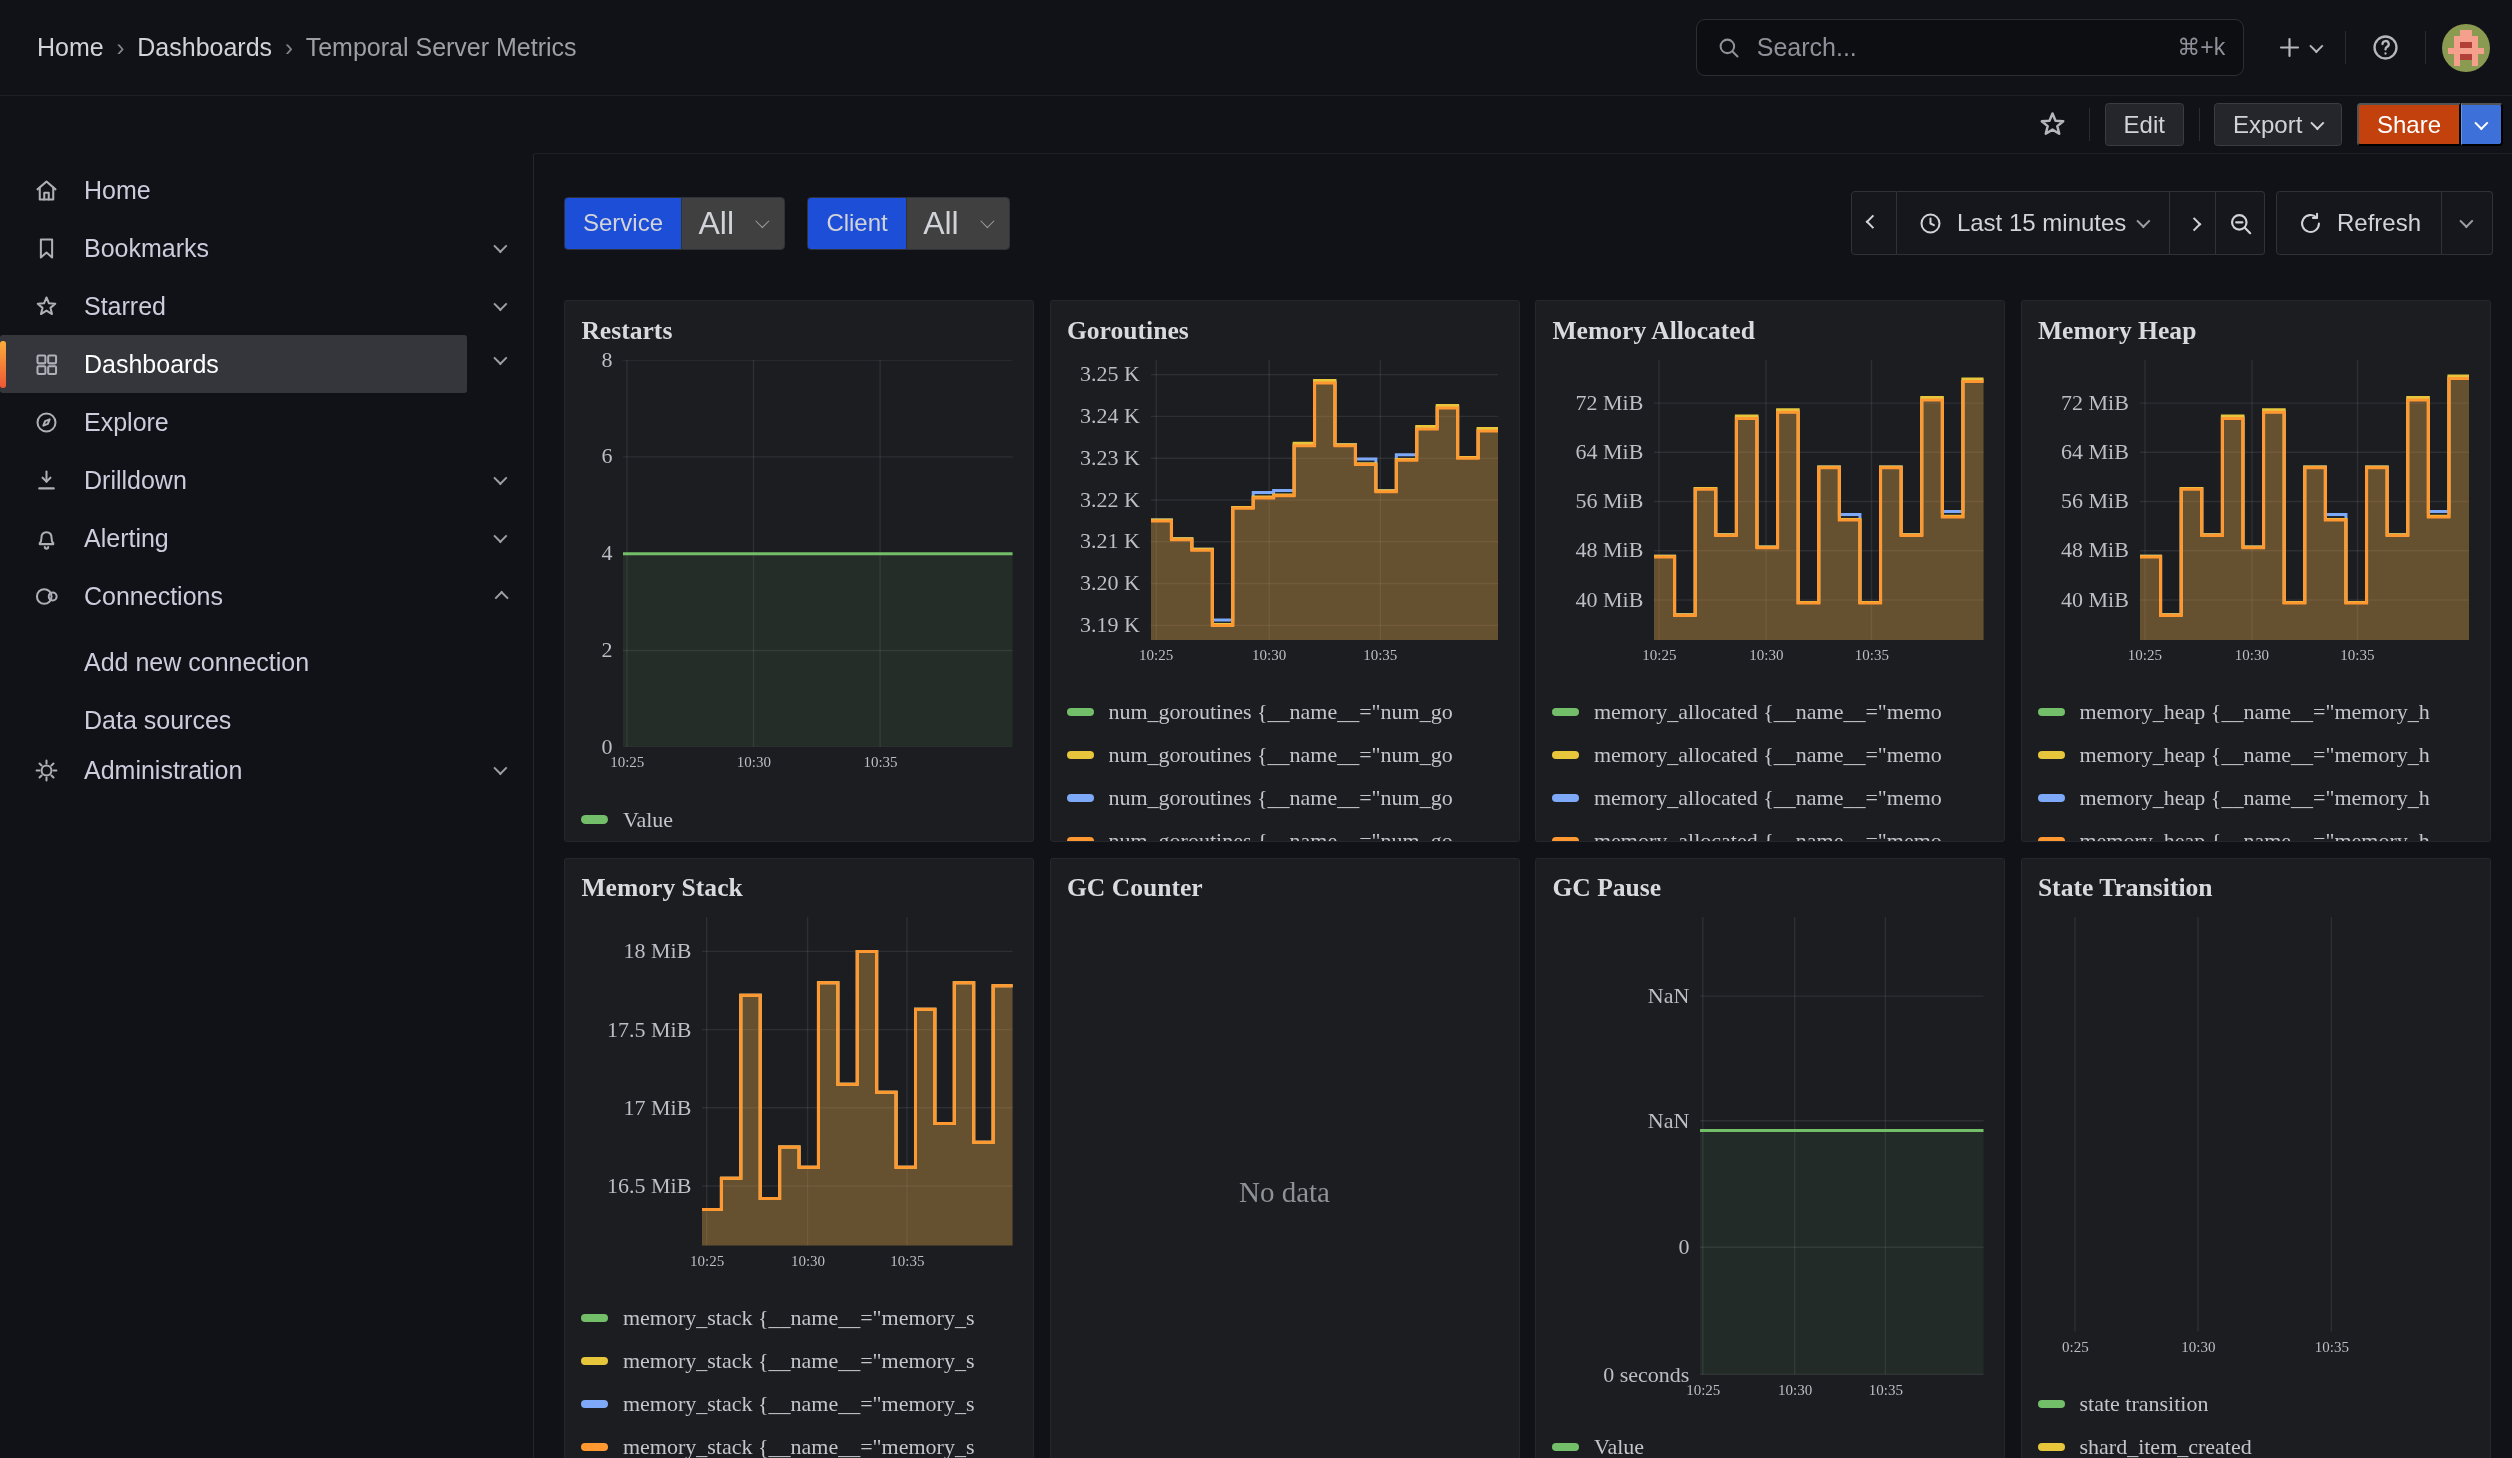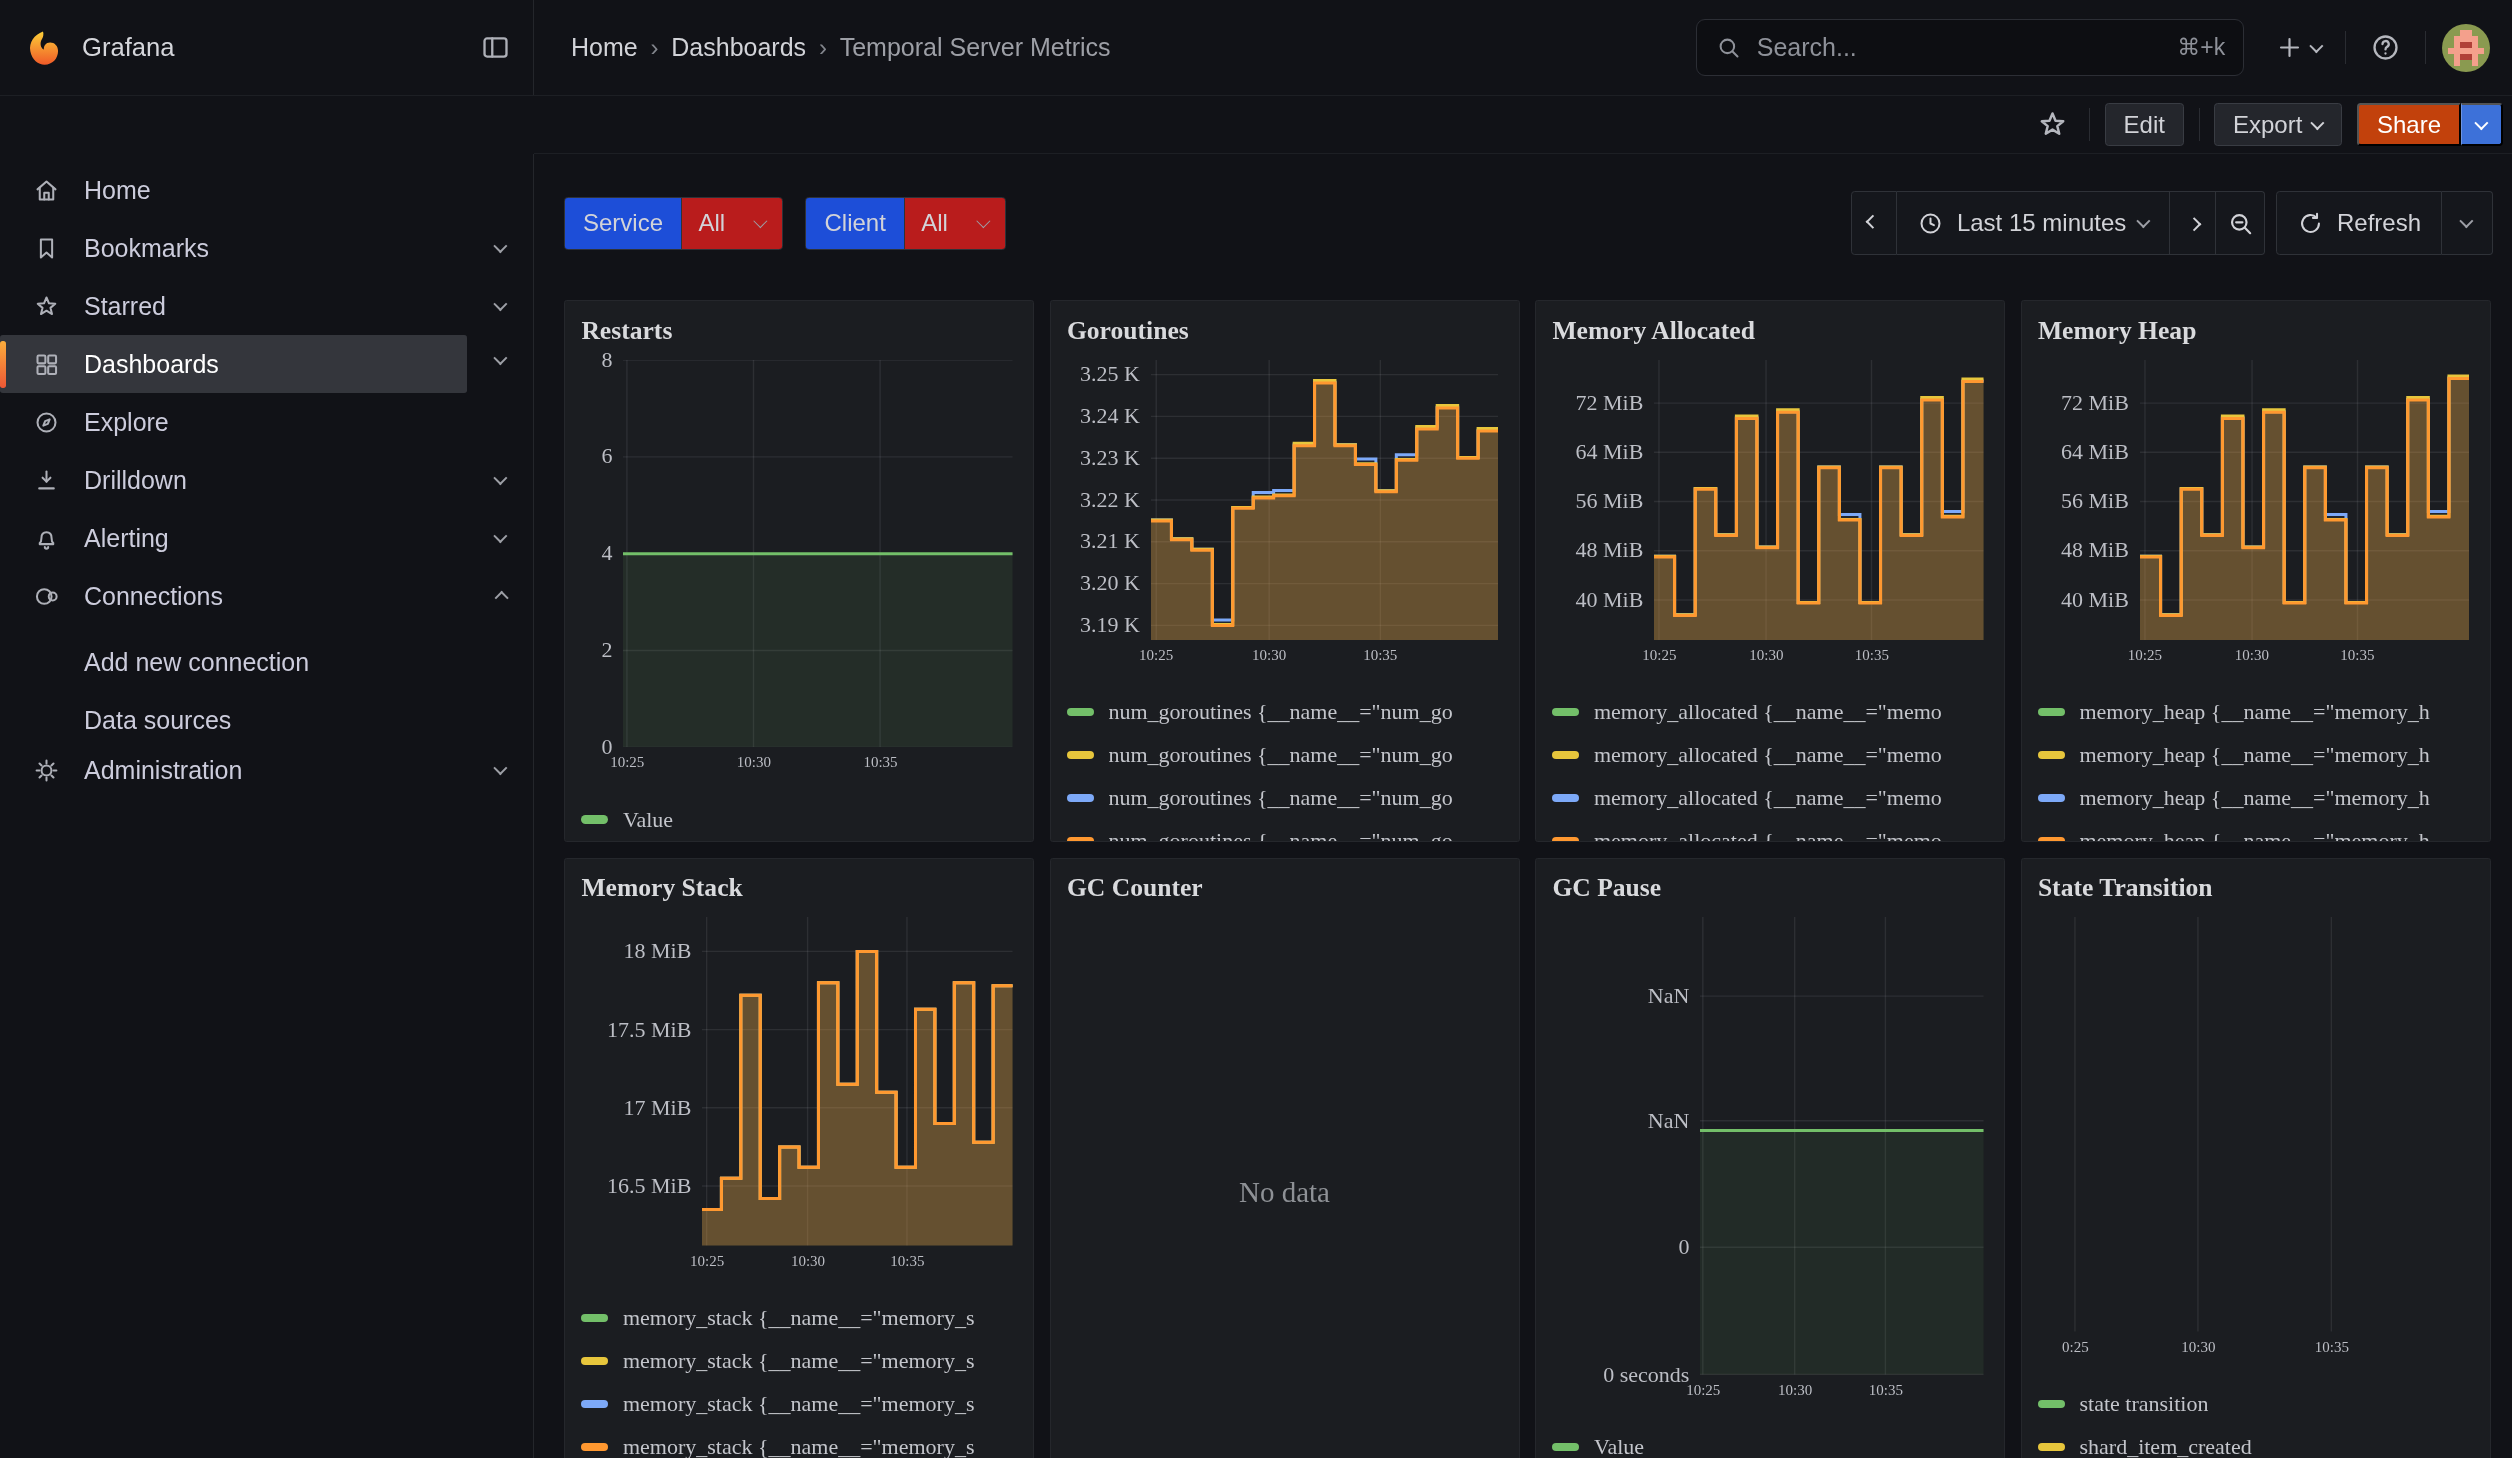--- a/index.html
+++ b/index.html
@@ -54,22 +54,22 @@
   .nav-item.active .nlabel { color:#ffffff; }
   .nav-item.active::before { content:""; position:absolute; left:0; top:5.5px; bottom:5.5px; width:5.5px;
     border-radius:2.7px; background:linear-gradient(180deg,#fbad3c,#ed5735); }
   .nav-item.sub { padding-left:84px; }
   .nav-item.sub .nlabel { margin-left:0;margin-top:16px; }
 
   .content { flex:1; padding:37px 19px 0 30px; overflow:hidden; }
   .filter-row { display:flex; align-items:center; margin-bottom:45px; }
   .var-group { display:flex; height:53px; border:0.9px solid #2f3238; border-radius:3.7px; overflow:hidden; margin-right:22px; }
   .var-label { background:#1d4ed8; display:flex; align-items:center; padding:0 18px; font-size:24px; color:#d2d3d8; }
-  .var-value { background:#b91c1c; display:flex; align-items:center; gap:31px; padding:0 16.4px;
-    border-left:0.9px solid #2f3238; font-size:24px; font-weight:500; color:#d2d3d8; cursor:pointer; }
+  .var-value { background:#404040; display:flex; align-items:center; gap:24px; padding:0 16.4px;
+    border-left:0.9px solid #2f3238; font-size:32px; font-weight:500; color:#d2d3d8; cursor:pointer; }
   .var-value .caret { border-width:1.8px; color:#9d9fa6; }
   .time-controls { margin-left:auto; display:flex; align-items:center; }
   .tc-btn { height:64px; background:#15171c; border:0.9px solid #2f3238; display:flex; align-items:center;
     justify-content:center; color:#d2d3d8; cursor:pointer; font-size:24px; font-weight:500; gap:12.8px; }
   .tc-btn.sq { width:46px; }
   .tc-btn.first { border-radius:3.7px 0 0 3.7px; }
   .tc-btn.mid { border-left:none; padding:0 20px; }
   .tc-btn.nol { border-left:none; }
   .tc-btn.lastgrp { border-left:none; border-radius:0 3.7px 3.7px 0; width:51px; }
   .tc-gap { width:11px; }
@@ -89,38 +89,20 @@
   .legend { flex:0 0 auto; margin-top:9px; }
   .lrow { height:43px; display:flex; align-items:center; cursor:pointer; overflow:hidden; }
   .swatch { width:27px; height:8.2px; border-radius:4.6px; flex:0 0 27px; margin-right:14.6px; }
   .ltext { font-size:22px; color:#c3c5cb; white-space:nowrap; overflow:hidden; }
   .nodata { flex:1; display:flex; align-items:center; justify-content:center; font-size:29px; color:#8e9196; }
 </style>
 </head>
 <body>
 
 <header class="topbar">
-  <div class="tb-left">
-    <svg width="38" height="38" viewBox="0 0 24 24">
-      <defs>
-          <linearGradient id="lg" x1="0" y1="0" x2="0" y2="1">
-        <stop offset="0" stop-color="#fccf38"></stop>
-            <stop offset="1" stop-color="#f05a28"></stop>
-          </linearGradient>
-        </defs>
-      <path d="M12 1.5 C6.5 3.5 3 8.5 4 14 C5 19.5 9 22.5 13 22.5 C18 22.5 21.5 18.5 21.5 14 C21.5 10.8 19.3 8.6 16.5 8.6 C13.9 8.6 12.2 10.8 12.6 13 C10.4 12 9.9 8.8 11.2 6.6 C12.1 5 12.6 3.3 12 1.5 Z" fill="url(#lg)" stroke="none"></path>
-    </svg>
-    <span class="brand">Grafana</span>
-    <span class="collapse-btn">
-      <svg class="icn" width="31" height="31" viewBox="0 0 24 24">
-        <rect x="3.5" y="5" width="17" height="14" rx="2"></rect>
-          <line x1="9.5" y1="5" x2="9.5" y2="19"></line>
-      </svg>
-    </span>
-  </div>
   <div class="tb-right">
     <nav class="crumbs">
       <span class="crumb">Home</span>
       <span class="crumb-sep">›</span>
       <span class="crumb">Dashboards</span>
       <span class="crumb-sep">›</span>
       <span class="crumb current">Temporal Server Metrics</span>
     </nav>
     <div class="tb-spacer"></div>
     <div class="searchbox">

